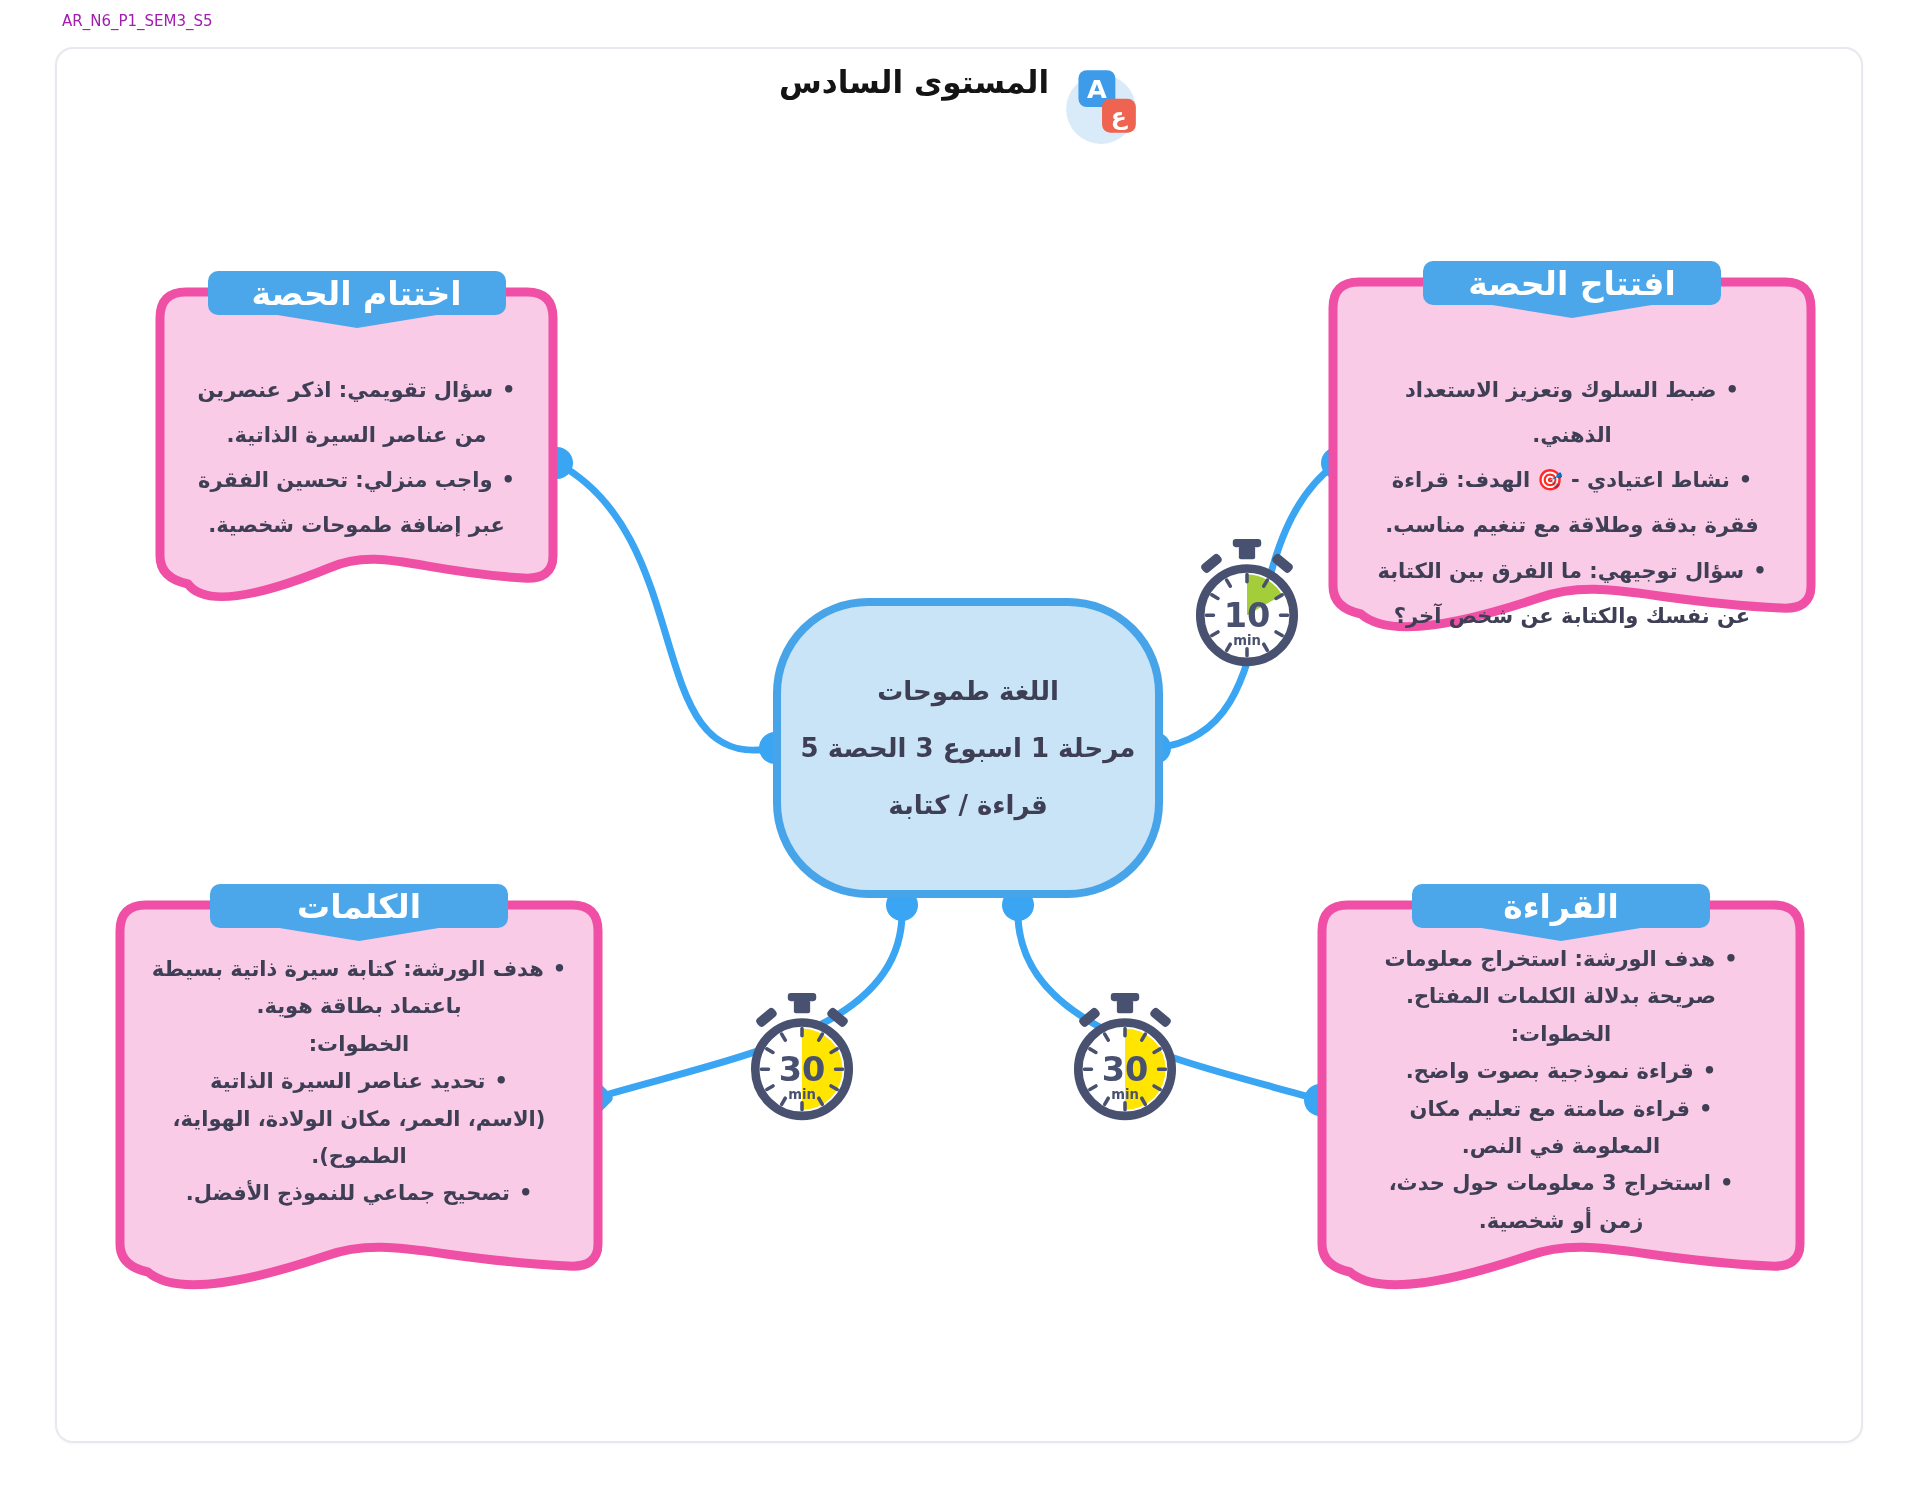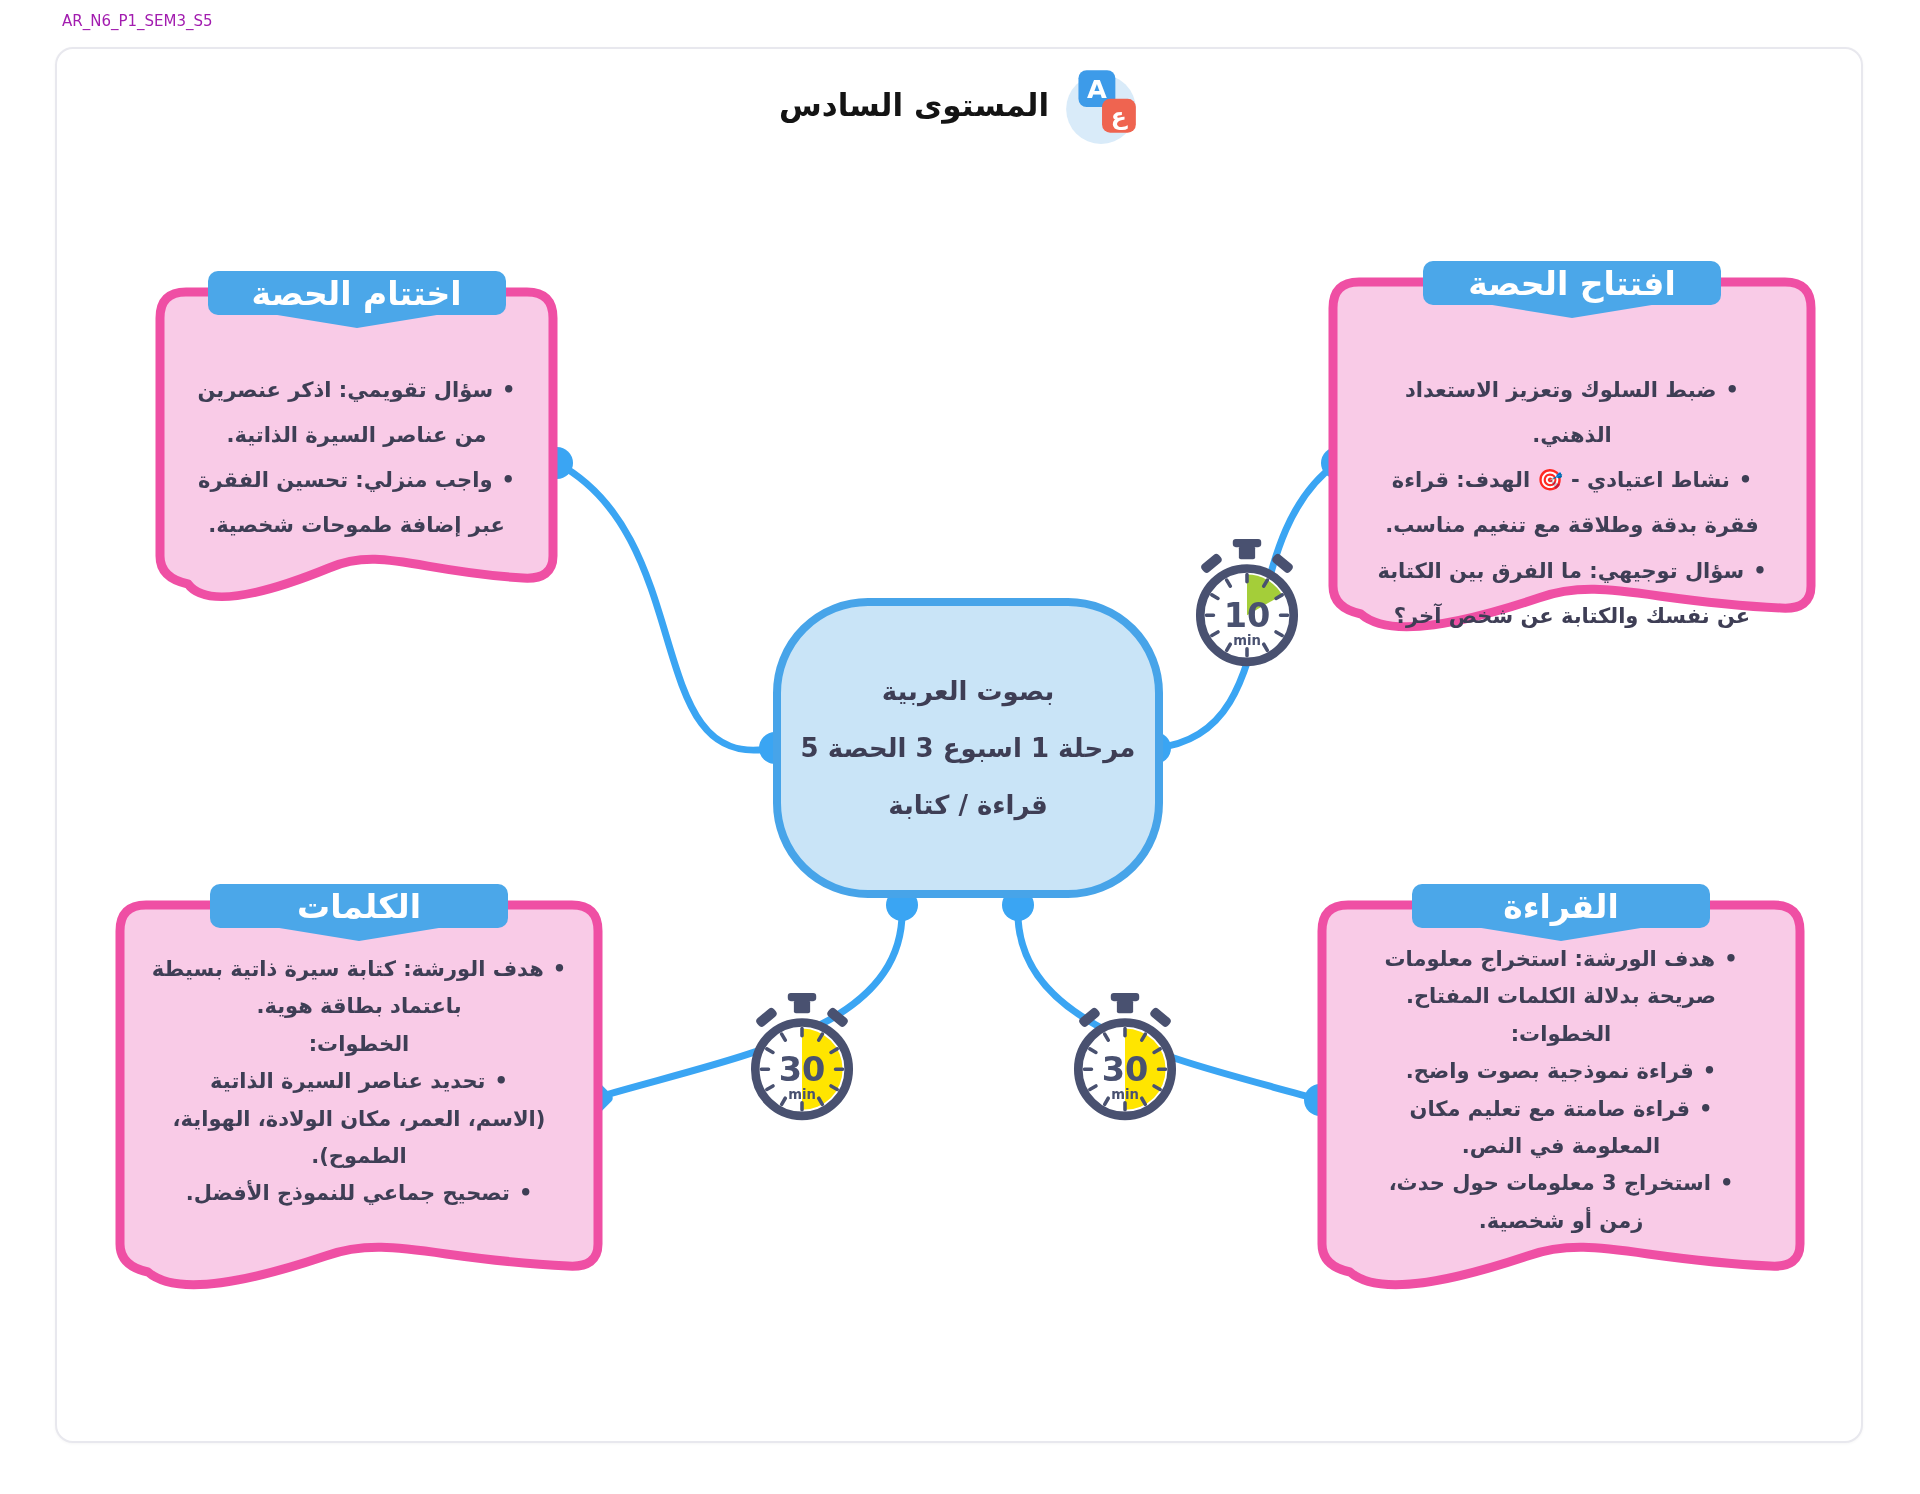--- a/index.html
+++ b/index.html
@@ -6,21 +6,21 @@
     --line-blue:#3AA5F3; --ribbon-blue:#4BA7E9; --node-fill:#C9E4F7; --node-border:#47A4E9;
     --pink-border:#EF4FA4; --pink-fill:#F9CBE7; --ink:#3E3E55; --slate:#495170;
   }
   *{box-sizing:border-box}
   body{margin:0;width:1920px;height:1494px;background:#ffffff;position:relative;overflow:hidden;
        font-family:"DejaVu Sans",sans-serif;}
   .card{position:absolute;left:55px;top:47px;width:1808px;height:1396px;background:#fff;
         border:2px solid #E8E8EE;border-radius:18px;z-index:0;box-shadow:0 1px 3px rgba(0,0,0,.04)}
   .corner{position:absolute;left:62px;top:12px;font-size:15px;color:#a21caf;z-index:4}
   .header{position:absolute;top:64px;left:0;width:100%;display:flex;justify-content:center;
-          align-items:center;gap:12px;z-index:3}
+          align-items:flex-start;gap:12px;z-index:3}
   .title{font-size:31px;font-weight:700;color:#141414}
   .canvas{position:absolute;left:0;top:0;z-index:1;pointer-events:none}
   .conn{stroke:var(--line-blue);stroke-width:7;fill:none;stroke-linecap:round}
   .dot{fill:var(--line-blue)}
   
   .pbox{position:absolute;z-index:2}
   .shape{position:absolute;left:0;top:0;width:100%;height:100%;overflow:visible}
   .shape path{fill:var(--pink-fill);stroke:var(--pink-border);stroke-width:9;stroke-linejoin:round}
   .ribbon{position:absolute;top:-21px;left:50%;transform:translateX(-50%);width:298px;height:44px;
           background:var(--ribbon-blue);border-radius:10px;display:flex;align-items:center;
@@ -94,21 +94,21 @@
   <circle class="dot" cx="1155" cy="748" r="16"></circle>
   <circle class="dot" cx="902" cy="905" r="16"></circle>
   <circle class="dot" cx="1018" cy="905" r="16"></circle>
   <circle class="dot" cx="557" cy="463" r="16"></circle>
   <circle class="dot" cx="1337" cy="463" r="16"></circle>
   <circle class="dot" cx="1320" cy="1100" r="16"></circle>
   <rect class="dot" x="-14" y="-14" width="28" height="28" rx="5" transform="translate(595 1098) rotate(45)"></rect>
 </svg>
 
 <div class="node">
-  <div class="nline">بصوت العربية</div>
+  <div class="nline">اللغة طموحات</div>
   <div class="nline">مرحلة 1 اسبوع 3 الحصة 5</div>
   <div class="nline">قراءة / كتابة</div>
 </div>
 
 <div class="pbox sp-loose" id="box-closing" style="left:160px;top:292px;width:393px;height:320px">
   <svg class="shape" viewBox="0 0 393 320" preserveAspectRatio="none">
       <path d="M 26 0 H 367 Q 393 0 393 26 V 264 Q 393 288 363 286 C 259.38 280 220.08 254 168.99 276 C 110.04 300 47.16 318 28 292 Q 0 286 0 264 V 26 Q 0 0 26 0 Z"></path>
     </svg>
   <div class="ribbon">
     <span>اختتام الحصة</span>

